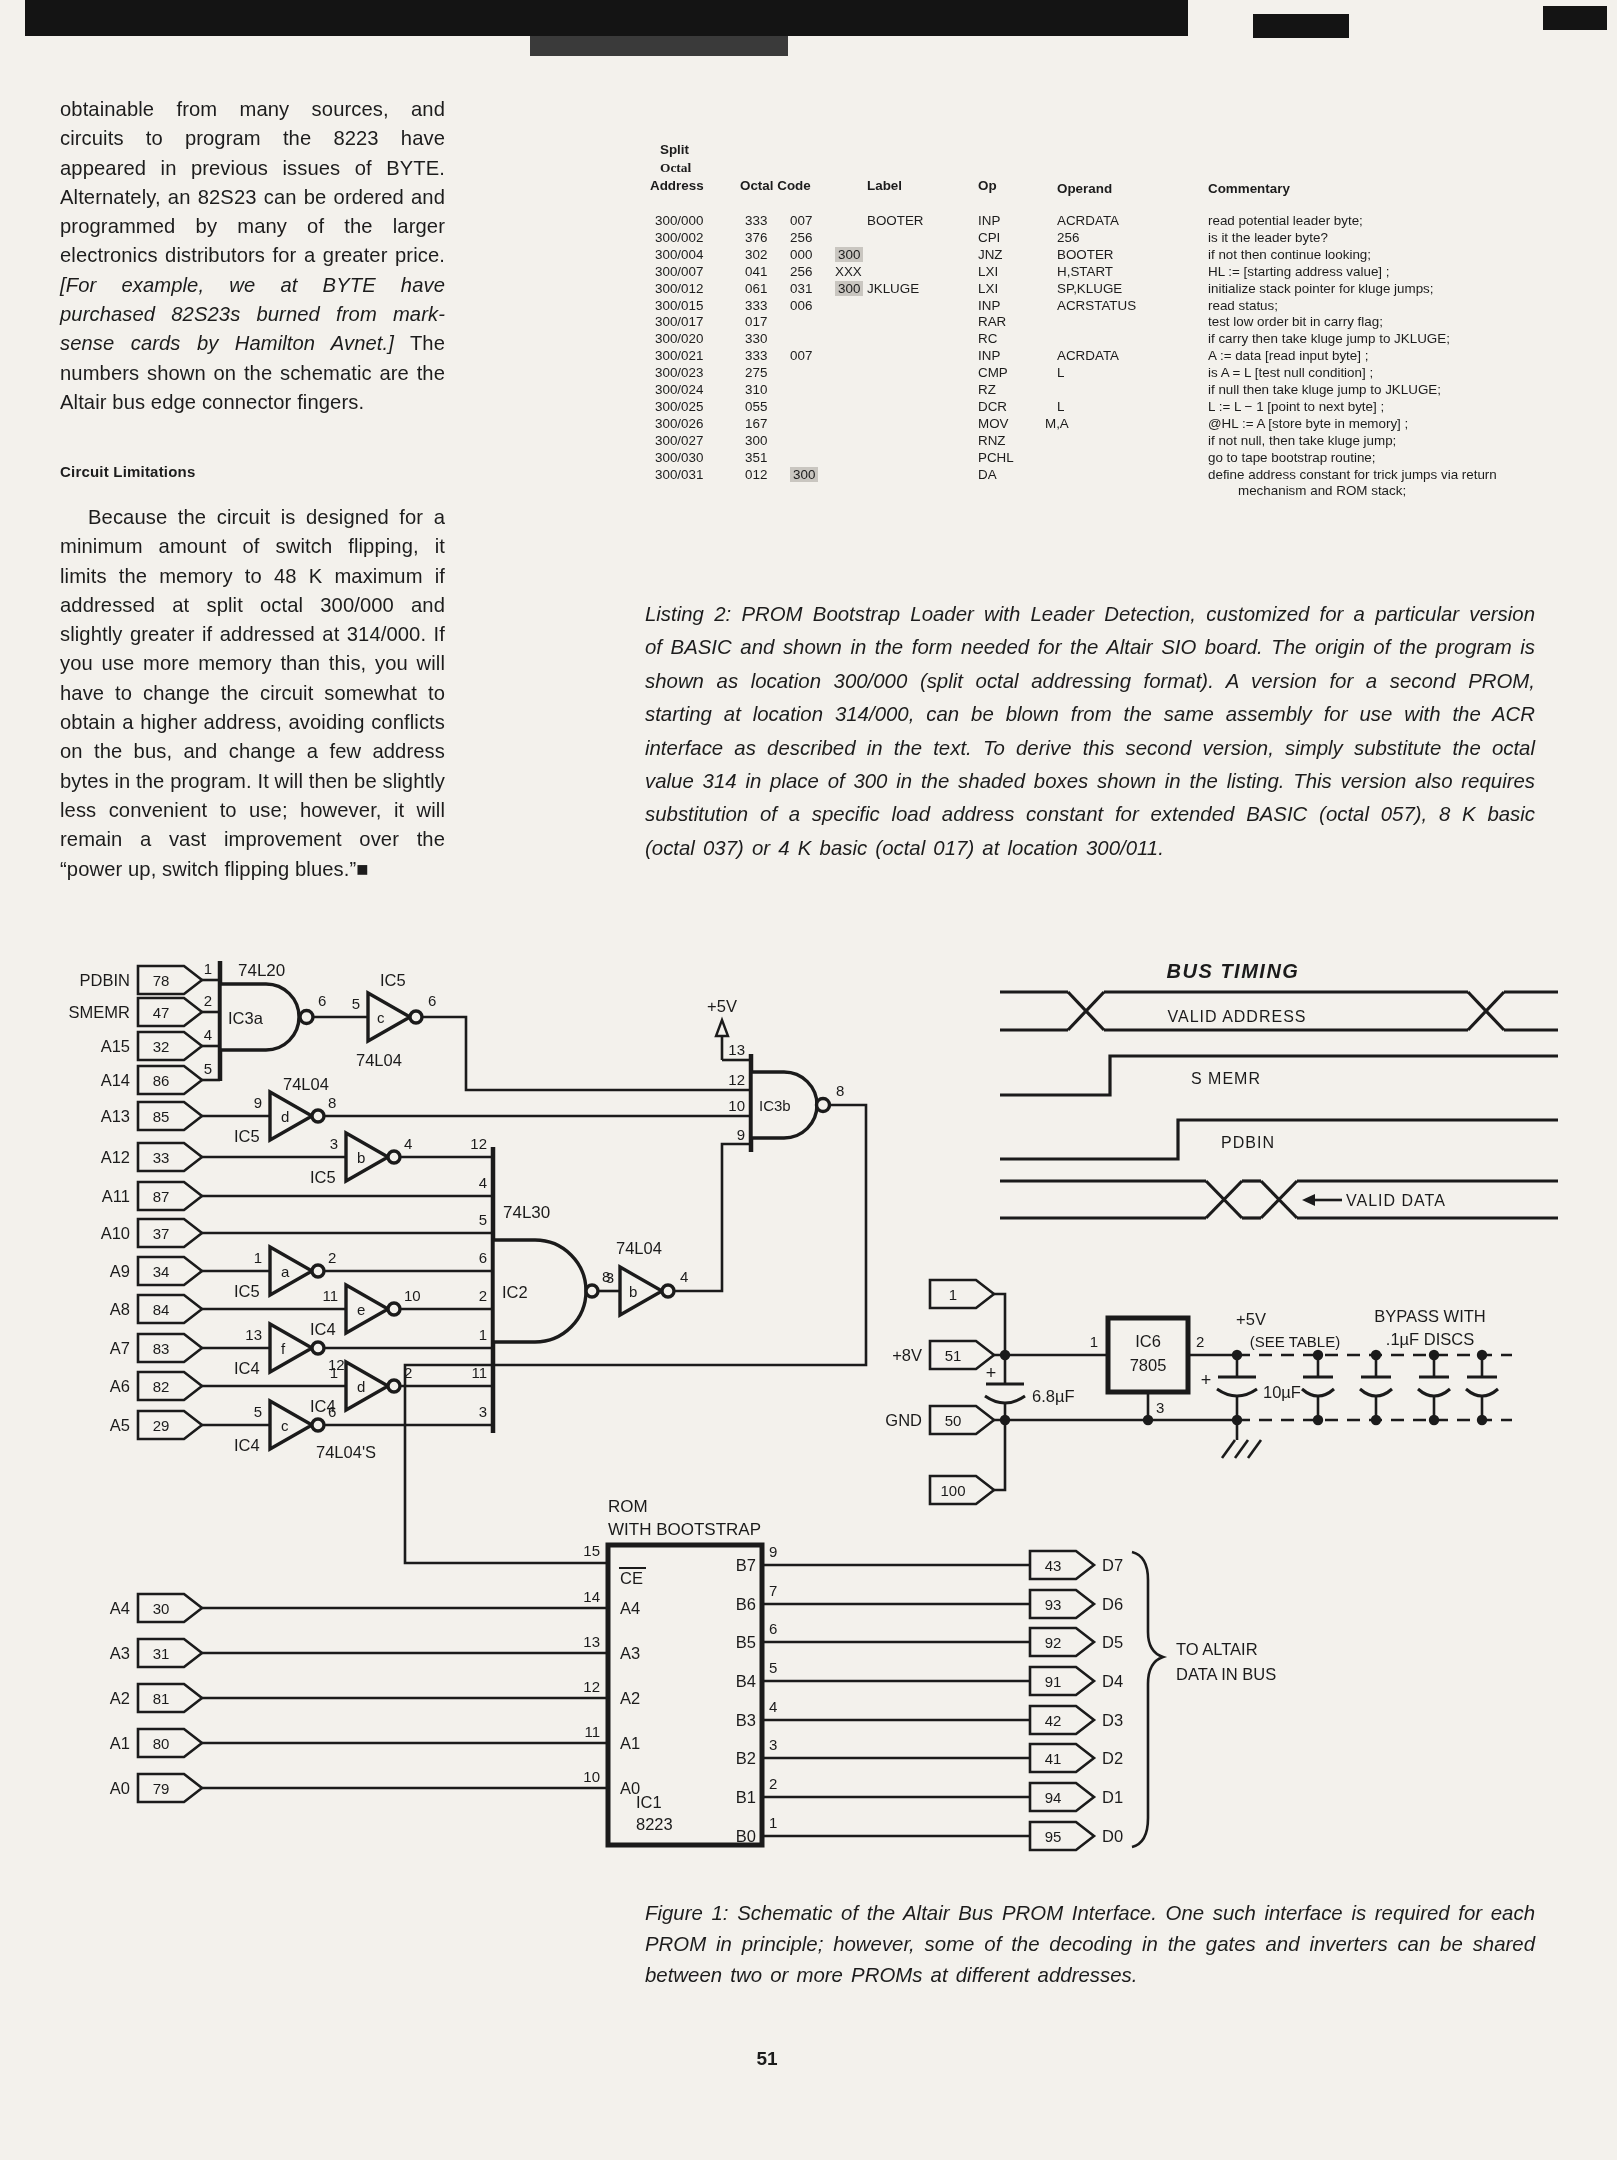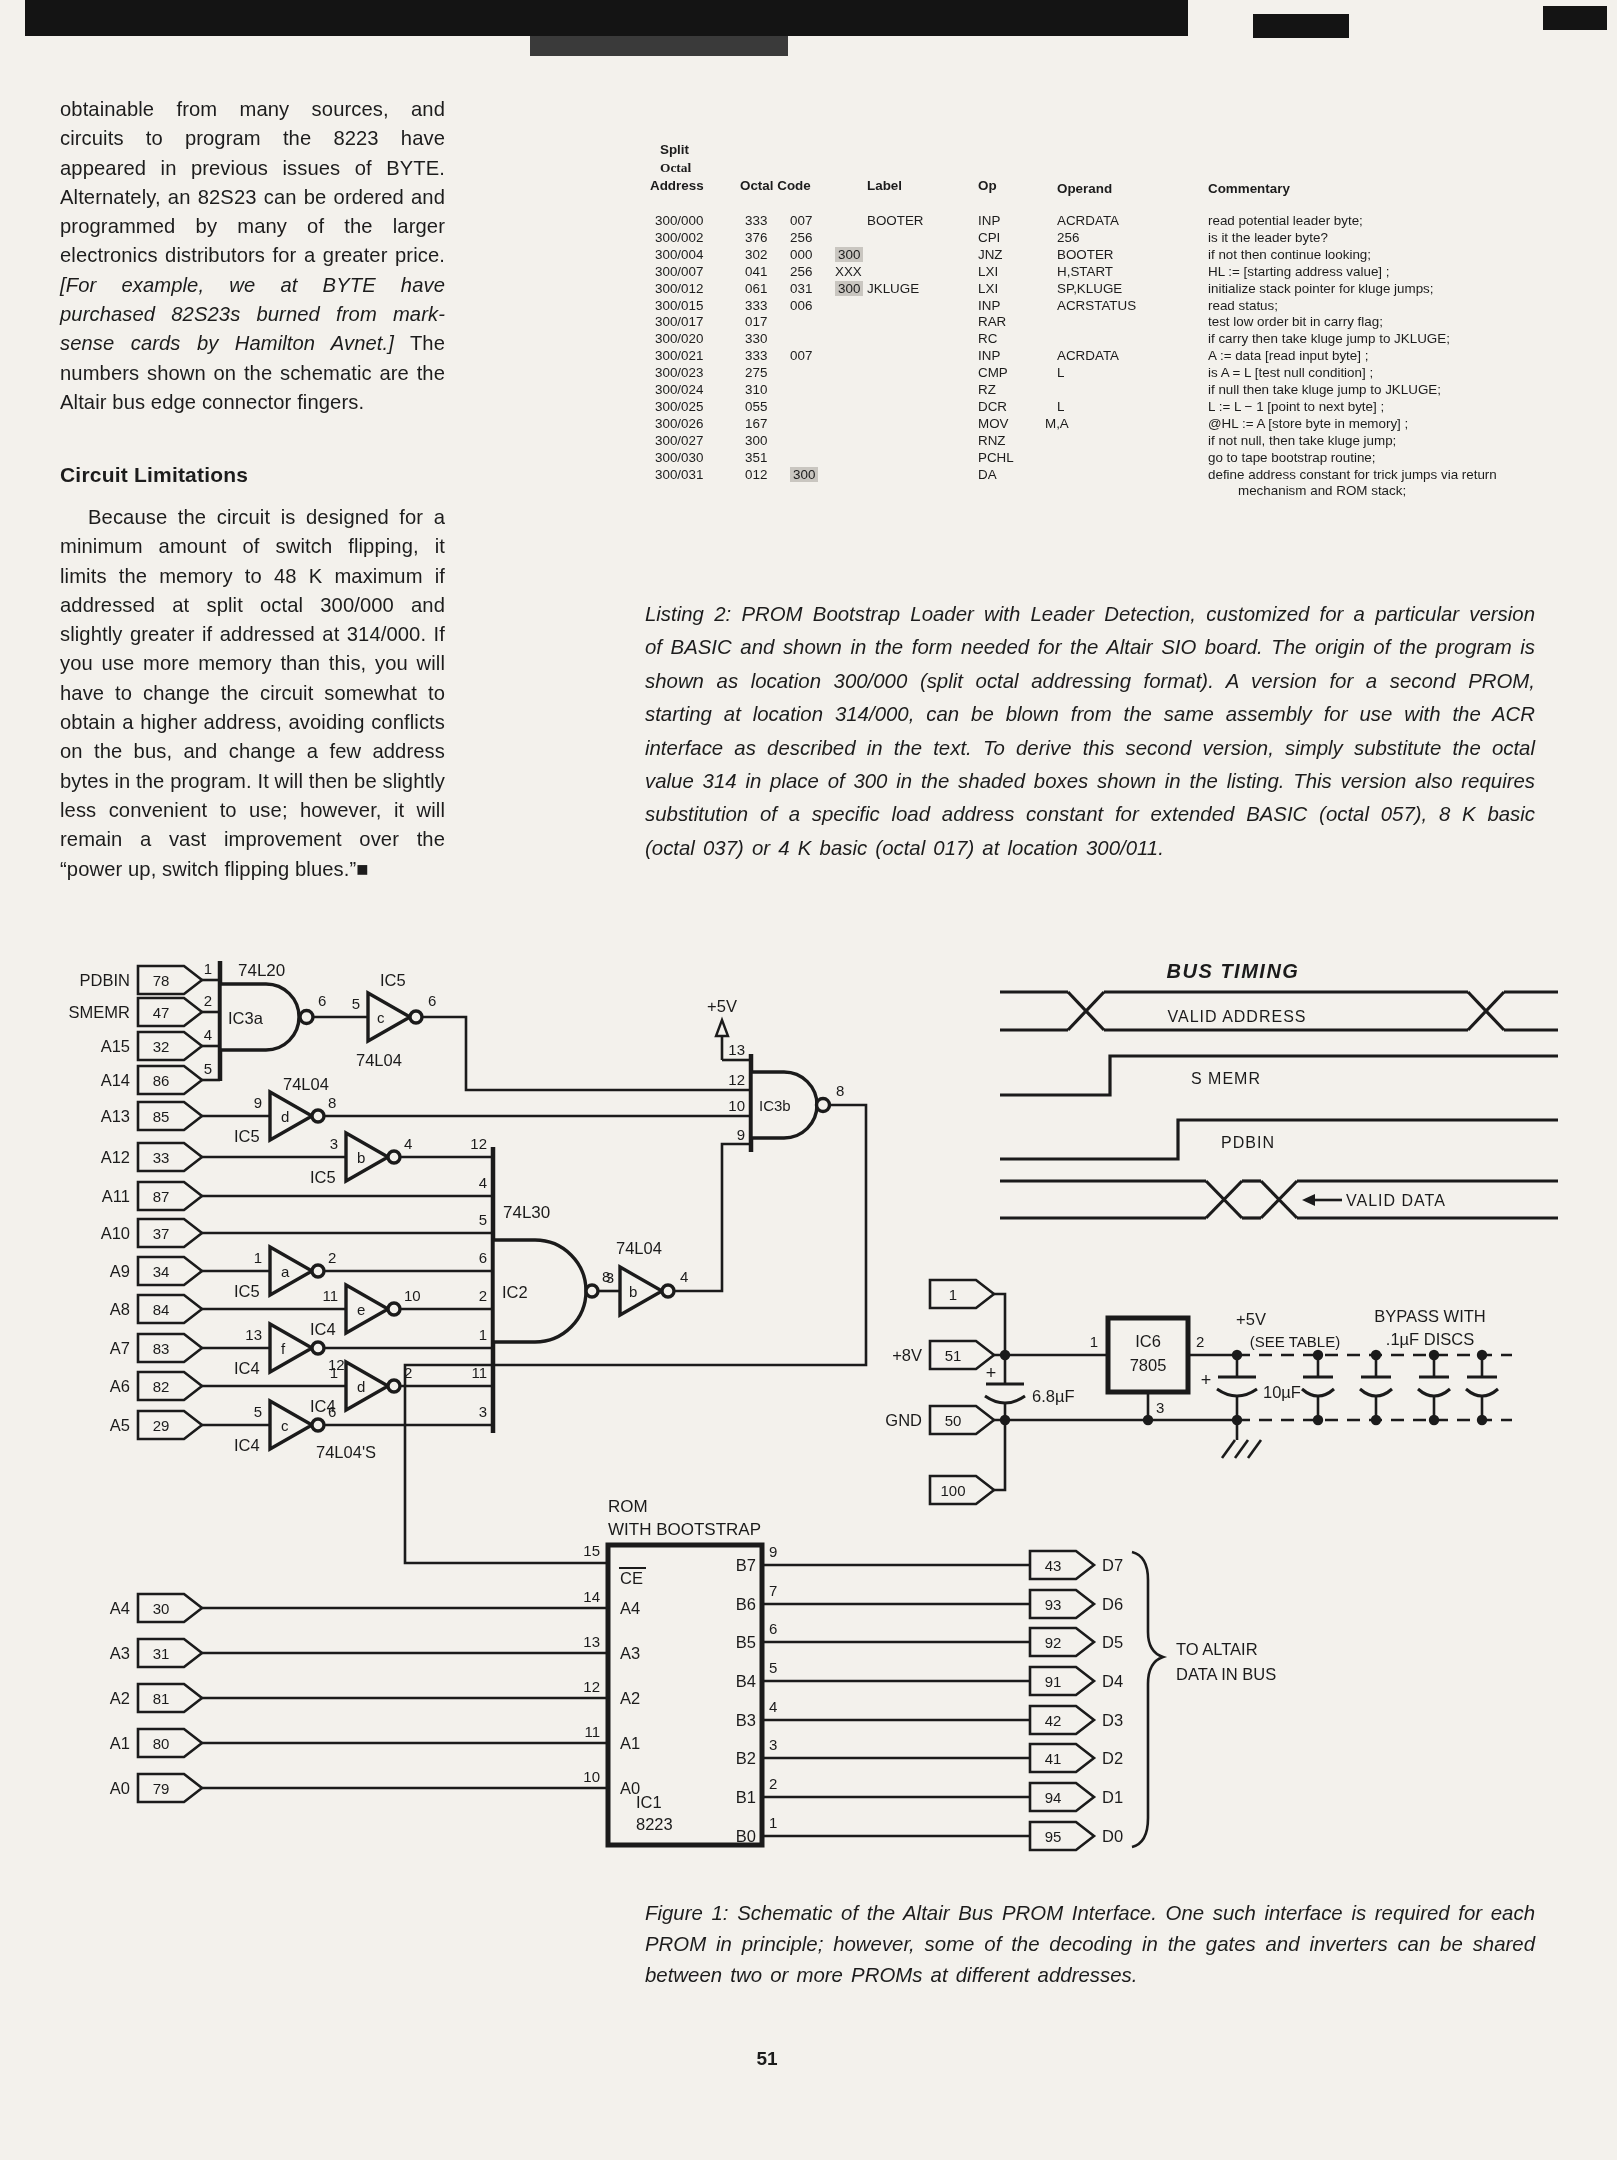--- a/index.html
+++ b/index.html
@@ -1,21 +1,21 @@
 <!DOCTYPE html>
 <html><head>
 <meta charset="utf-8">
 <style>
   html,body{margin:0;padding:0;background:#777;}
   .page{position:relative;width:1617px;height:2160px;background:#f3f1ec;overflow:hidden;
         font-family:"Liberation Sans",sans-serif;color:#1c1c1c;}
   .abs{position:absolute;}
   .banner{position:absolute;background:#141414;}
   .bodytext{font-size:20.2px;line-height:29.3px;text-align:justify;letter-spacing:.1px;margin:0;}
-  .colhead{font-size:21px;font-weight:bold;letter-spacing:.2px;margin:0;}
+  .colhead{font-size:15px;font-weight:bold;letter-spacing:.2px;margin:0;}
   .caption{font-style:italic;font-size:20.4px;line-height:33.4px;text-align:justify;word-spacing:2.5px;}
   .figcap{line-height:30.8px;}
   .listing{font-size:13.4px;}
   .hcell{position:absolute;font-weight:bold;font-size:13.4px;white-space:pre;}
   .lrow{position:absolute;white-space:nowrap;width:100%;}
   .lrow span{position:absolute;}
   .cmt{width:290px;white-space:normal;line-height:16.9px;padding-left:30px;text-indent:-30px;}
   .shaded{background:#c9c6c0;padding:0 3px;}
   .notebox{font-size:15px;line-height:20.5px;text-align:justify;letter-spacing:.2px;}
   .pageno{font-size:19px;font-weight:bold;text-align:center;}

